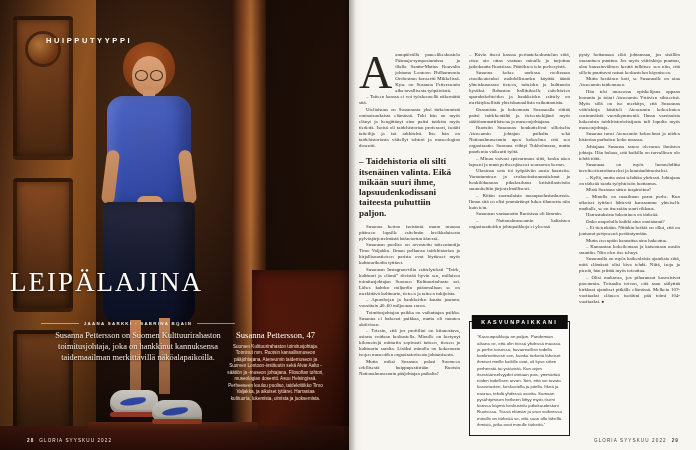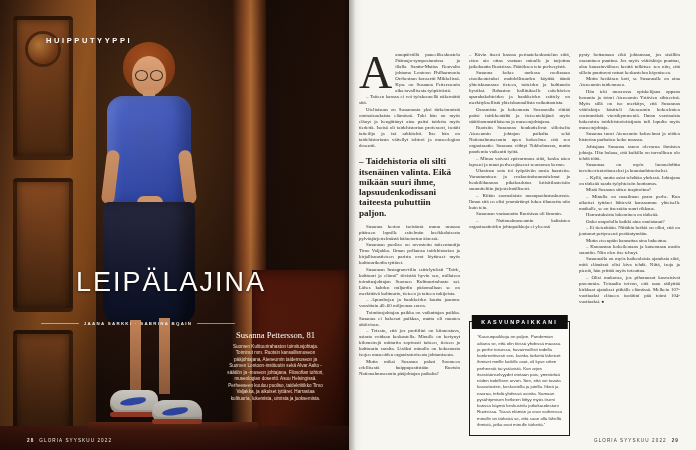--- a/index.html
+++ b/index.html
@@ -49,22 +49,22 @@
   .shoeL { left:110px; top:390px; width:48px; height:24px; border-radius:14px 10px 4px 12px; }
   .shoeR { left:152px; top:400px; width:50px; height:21px; border-radius:12px 14px 4px 8px; }
   .swoosh { position:absolute; left:10px; top:8px; width:26px; height:7px; border-radius:60% 40% 50% 50%;
             background:#3a57c8; transform:rotate(-8deg); }
   .sole { position:absolute; left:0; bottom:-3px; width:100%; height:5px; border-radius:4px; background:#b8472e; }
   .vignette { inset:0; background:radial-gradient(ellipse at 42% 30%, rgba(140,85,35,.18) 0%, rgba(0,0,0,.0) 40%, rgba(0,0,0,.55) 95%); }
 
   
   .kicker { position:absolute; left:46px; top:36px; z-index:5; color:#ffffff; font-size:7.5px; font-weight:bold;
             letter-spacing:2.6px; }
-  .headline { position:absolute; left:10px; top:268px; width:256px; z-index:5; text-align:right;
-              color:#fdfbf6; font-family:Liberation Sans, sans-serif; font-weight:normal;
+  .headline { position:absolute; left:10px; top:268px; width:256px; z-index:5; text-align:left;
+              color:#fdfbf6; font-family:Liberation Serif, serif; font-weight:normal;
               font-size:27px; line-height:28px; letter-spacing:2px; text-shadow:0 1px 3px rgba(0,0,0,.5); }
   .byline { position:absolute; left:36px; top:321px; width:204px; z-index:5; display:flex; align-items:center;
             color:#efe8dc; font-size:4.4px; font-weight:bold; letter-spacing:1.3px; white-space:nowrap; }
   .byline .rule { flex:1; height:1px; background:rgba(255,255,255,.5); margin:0 5px; }
   .standfirst { position:absolute; left:38px; top:330px; width:200px; z-index:5; text-align:center;
                 color:#f4eee3; font-family:"Liberation Serif", serif; font-size:8.4px; line-height:1.32;
                 text-shadow:0 1px 2px rgba(0,0,0,.6); }
   .photo-caption { position:absolute; left:227px; top:331px; width:97px; z-index:5; text-align:center; }
   .photo-caption .cap-title { color:#fffdf8; font-family:"Liberation Serif", serif; font-size:8.6px; line-height:1.12; margin-bottom:3px; }
   .photo-caption .cap-body { color:#e9dcc8; font-size:4.6px; line-height:1.42; }
@@ -137,23 +137,24 @@
 
     <div class="kicker">HUIPPUTYYPPI</div>
     <h1 class="headline">
       <span>LEIPÄLAJINA</span><br>
     </h1>
     <div class="byline">
       <span class="rule"></span>
       <span>JAANA SARKKI · SABRINA BQAIN</span>
       <span class="rule"></span>
     </div>
+    <p class="standfirst">Susanna Pettersson on Suomen Kulttuurirahaston toimitusjohtaja, joka on hankkinut kannuksensa taidemaailman merkittävillä näköalapaikoilla.</p>
 
     <div class="photo-caption">
-      <div class="cap-title">Susanna Pettersson, 81</div>
+      <div class="cap-title">Susanna Pettersson, 47</div>
       <div class="cap-body">Suomen Kulttuurirahaston toimitusjohtaja. Toiminut mm. Ruotsin kansallismuseon pääjohtajana, Ateneumin taidemuseon ja Suomen Lontoon-instituutin sekä Alvar Aalto -säätiön ja -museon johtajana. Filosofian tohtori, museologian dosentti. Asuu Helsingissä. Perheeseen kuuluu puoliso, taidekriitikko Timo Valjakka, ja aikuiset tyttäret. Harrastaa kulttuuria, lukemista, uimista ja juoksemista.</div>
     </div>
 
     <div class="footer-left">
       <b>28</b><span>GLORIA SYYSKUU 2022</span>
     </div>
   </section>
 
   <section class="page-right">
     <div class="columns">

